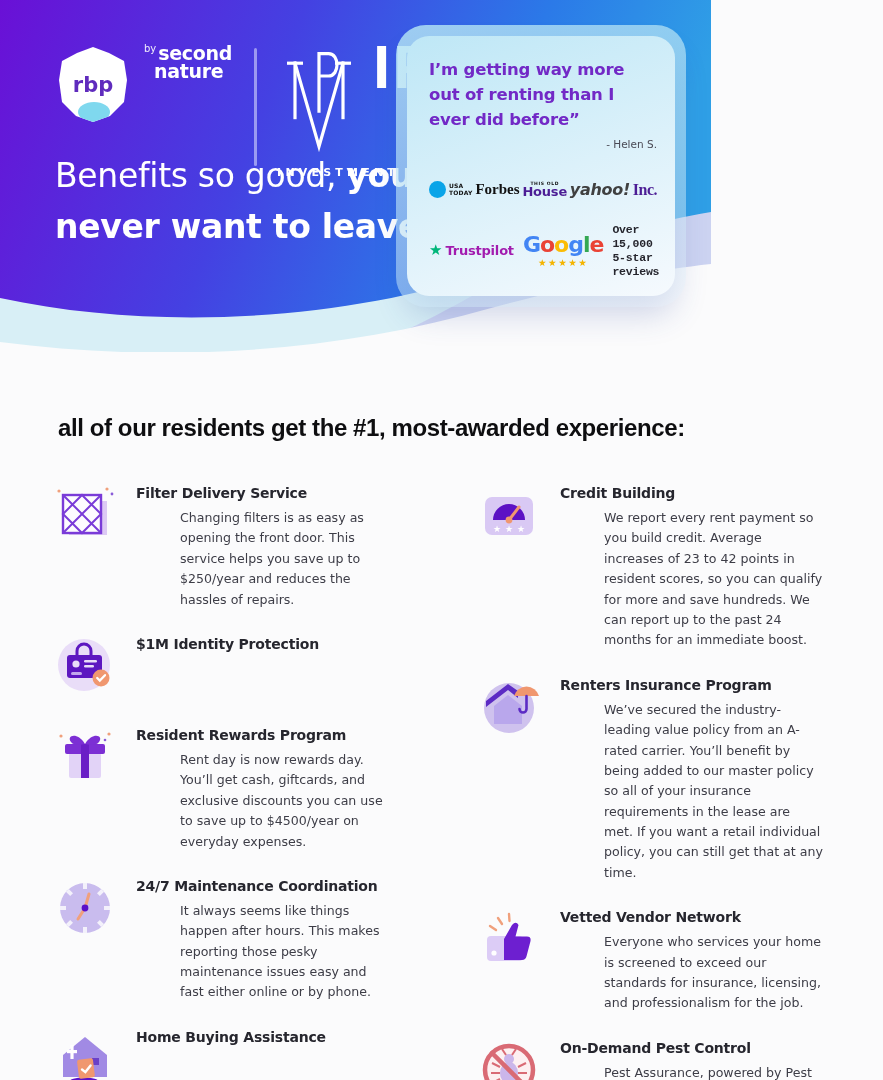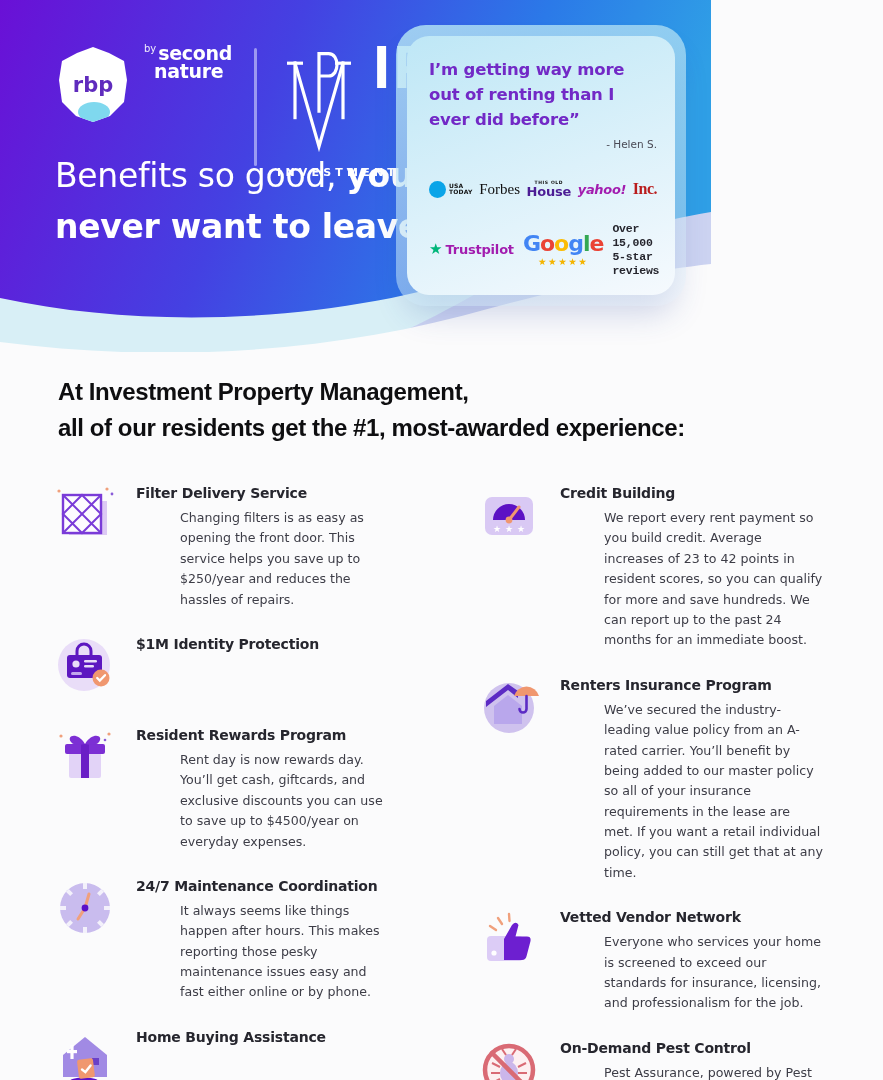--- a/index.html
+++ b/index.html
@@ -32,26 +32,26 @@
     background:#fff; border-radius:22px; padding:22px 18px 18px 22px;
     box-shadow:0 18px 32px rgba(45,75,160,.22); }
   .t-card::before { content:""; position:absolute; inset:-11px; z-index:-1; border-radius:30px;
     background:linear-gradient(160deg, rgba(176,226,244,.85), rgba(235,242,252,.35)); }
   .quote { color:#7229c6; font-weight:700; font-size:16.5px; line-height:1.5; letter-spacing:-0.2px; }
   .attribution { text-align:right; font-size:10.5px; color:#4a4a55; margin-top:6px; font-weight:500; }
   .press-row { display:flex; align-items:center; justify-content:space-between; margin-top:30px; }
   .usa-today { display:flex; align-items:center; gap:3px; }
   .usa-circle { width:17px; height:17px; border-radius:50%; background:#0aa4e8; }
   .usa-text { font-size:6px; font-weight:800; line-height:1.1; color:#111; letter-spacing:.2px; }
-  .logo-forbes { font-family:"Liberation Serif", serif; font-weight:400; font-size:15px; color:#111; }
+  .logo-forbes { font-family:"Liberation Serif", serif; font-weight:700; font-size:15px; color:#111; }
   .logo-house { text-align:center; line-height:.8; }
   .logo-house .house-top { font-size:4.5px; font-weight:700; letter-spacing:.6px; color:#111; display:block; }
   .logo-house .house-main { font-size:13px; font-weight:800; color:#4c1d95; letter-spacing:-0.2px; }
-  .logo-yahoo { font-size:13px; font-weight:800; font-style:italic; color:#a21caf; letter-spacing:-0.3px;text-align:center; }
-  .logo-inc { font-family:"Liberation Serif", serif; font-weight:900; font-size:16px; color:#b91c1c; letter-spacing:-0.5px; }
+  .logo-yahoo { font-size:16px; font-weight:800; font-style:italic; color:#404040; letter-spacing:-0.3px;text-align:center; }
+  .logo-inc { font-family:"Liberation Serif", serif; font-weight:900; font-size:16px; color:#4c1d95; letter-spacing:-0.5px; }
   .ratings-row { display:flex; align-items:center; margin-top:24px; gap:9px; }
   .trustpilot { display:flex; align-items:center; gap:3px; }
   .tp-star { color:#00b67a; font-size:15px; line-height:1; }
   .tp-label { font-size:13px; font-weight:600; color:#a21caf; letter-spacing:-0.2px; }
   .google-unit { display:flex; flex-direction:column; align-items:center; }
   .google-word { font-size:22px; font-weight:700; letter-spacing:-1px; line-height:1; }
   .g1{color:#4285F4}.g2{color:#EA4335}.g3{color:#FBBC05}.g4{color:#4285F4}.g5{color:#34A853}.g6{color:#EA4335}
   .google-stars { color:#f4b400; font-size:9.5px; letter-spacing:1.5px; margin-top:1px; }
   .reviews-text { font-size:11.5px; font-weight:700; color:#26262e; line-height:1.2; letter-spacing:-0.2px;font-family:Liberation Mono, monospace; }
   
@@ -158,21 +158,21 @@
       </div>
       <div class="reviews-text">
         <span>Over 15,000</span><br>
         <span>5-star reviews</span>
       </div>
     </div>
   </div>
 </div>
 
 <div class="main-heading">
-  <span>At Investment Property Management,</span><br>
+  <br>
   <span>all of our residents get the #1, most-awarded experience:</span>
 </div>
 
 <div class="benefits">
 
   <div class="col-left">
 
     <div class="benefit">
       <span class="icon-box">
         <svg viewBox="0 0 62 62" width="62" height="62">

